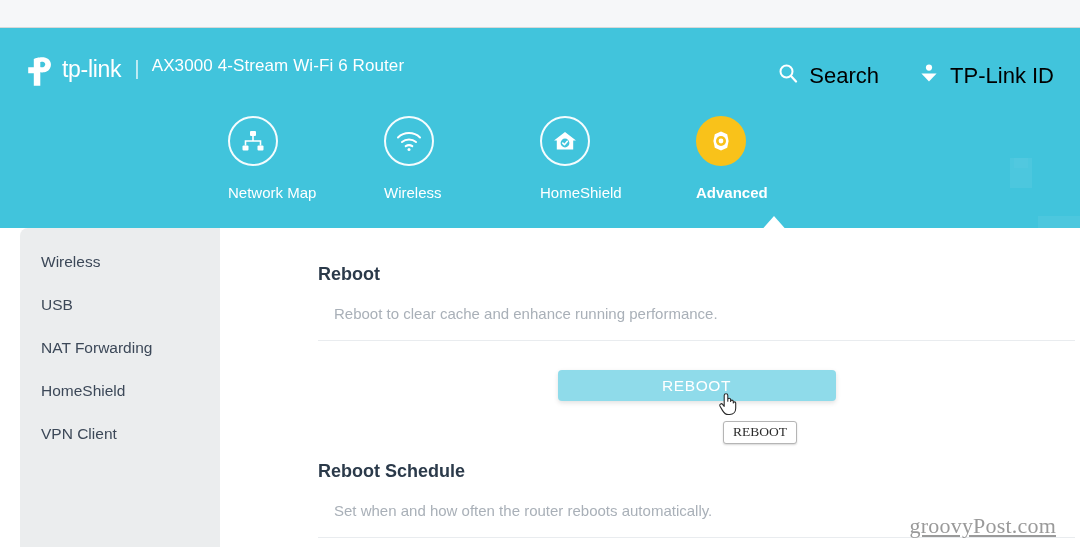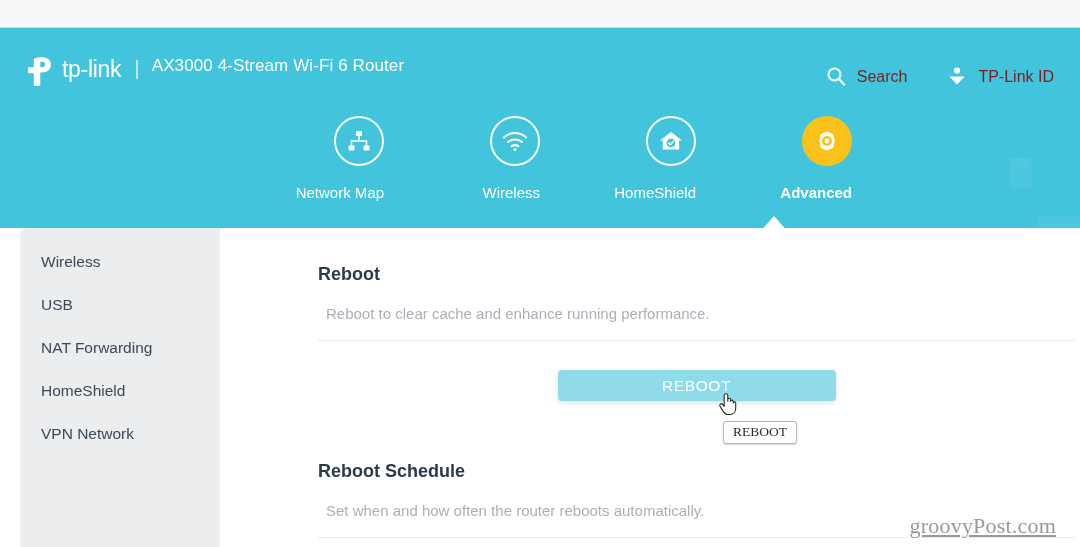--- a/index.html
+++ b/index.html
@@ -87,44 +87,44 @@
   .header-actions {
     position: absolute;
     right: 26px; top: 30px;
     display: flex;
     align-items: center;
     gap: 40px;
     height: 36px;
   }
   .hdr-action {
     display: flex;
-    align-items: flex-end;
+    align-items: flex-start;
     gap: 11px;
-    color: #7f1d1d;
-    font-size: 16px;
+    color: #000000;
+    font-size: 22px;
     cursor: pointer;
   }
   .hdr-action svg { display: block; }
 
   
   .topnav {
     position: absolute;
     left: 0; top: 88px;
     width: 1080px;
     height: 112px;
     display: flex;
     justify-content: center;
     align-items: flex-start;
     gap: 0;
   }
   .nav-item {
     width: 156px;
     display: flex;
     flex-direction: column;
-    align-items: flex-end;
+    align-items: flex-start;
     cursor: pointer;
     position: relative;
   }
   .nav-circle {
     width: 50px;
     height: 50px;
     border-radius: 50%;
     border: 2px solid rgba(255,255,255,0.95);
     display: flex;
     align-items: center;
@@ -191,21 +191,21 @@
   }
   .sec-title {
     color: #2b3a4a;
     font-size: 18px;
     font-weight: bold;
     margin: 0 0 20px 0;
   }
   .sec-desc {
     color: #a9b0b8;
     font-size: 15px;
-    margin: 8px;
+    margin: 16px;
   }
   .divider {
     width: 757px;
     height: 1px;
     background: #e9ecef;
     margin: 18px 0 0 0;
   }
 
   .btn-wrap {
     width: 757px;
@@ -363,21 +363,21 @@
     <div class="side-item">
       <span>USB</span>
     </div>
     <div class="side-item">
       <span>NAT Forwarding</span>
     </div>
     <div class="side-item">
       <span>HomeShield</span>
     </div>
     <div class="side-item">
-      <span>VPN Network</span>
+      <span>VPN Client</span>
     </div>
   </div>
 
   <div class="content">
     <div class="content-inner">
 
       <h2 class="sec-title">Reboot</h2>
       <p class="sec-desc">Reboot to clear cache and enhance running performance.</p>
       <div class="divider"></div>
 

